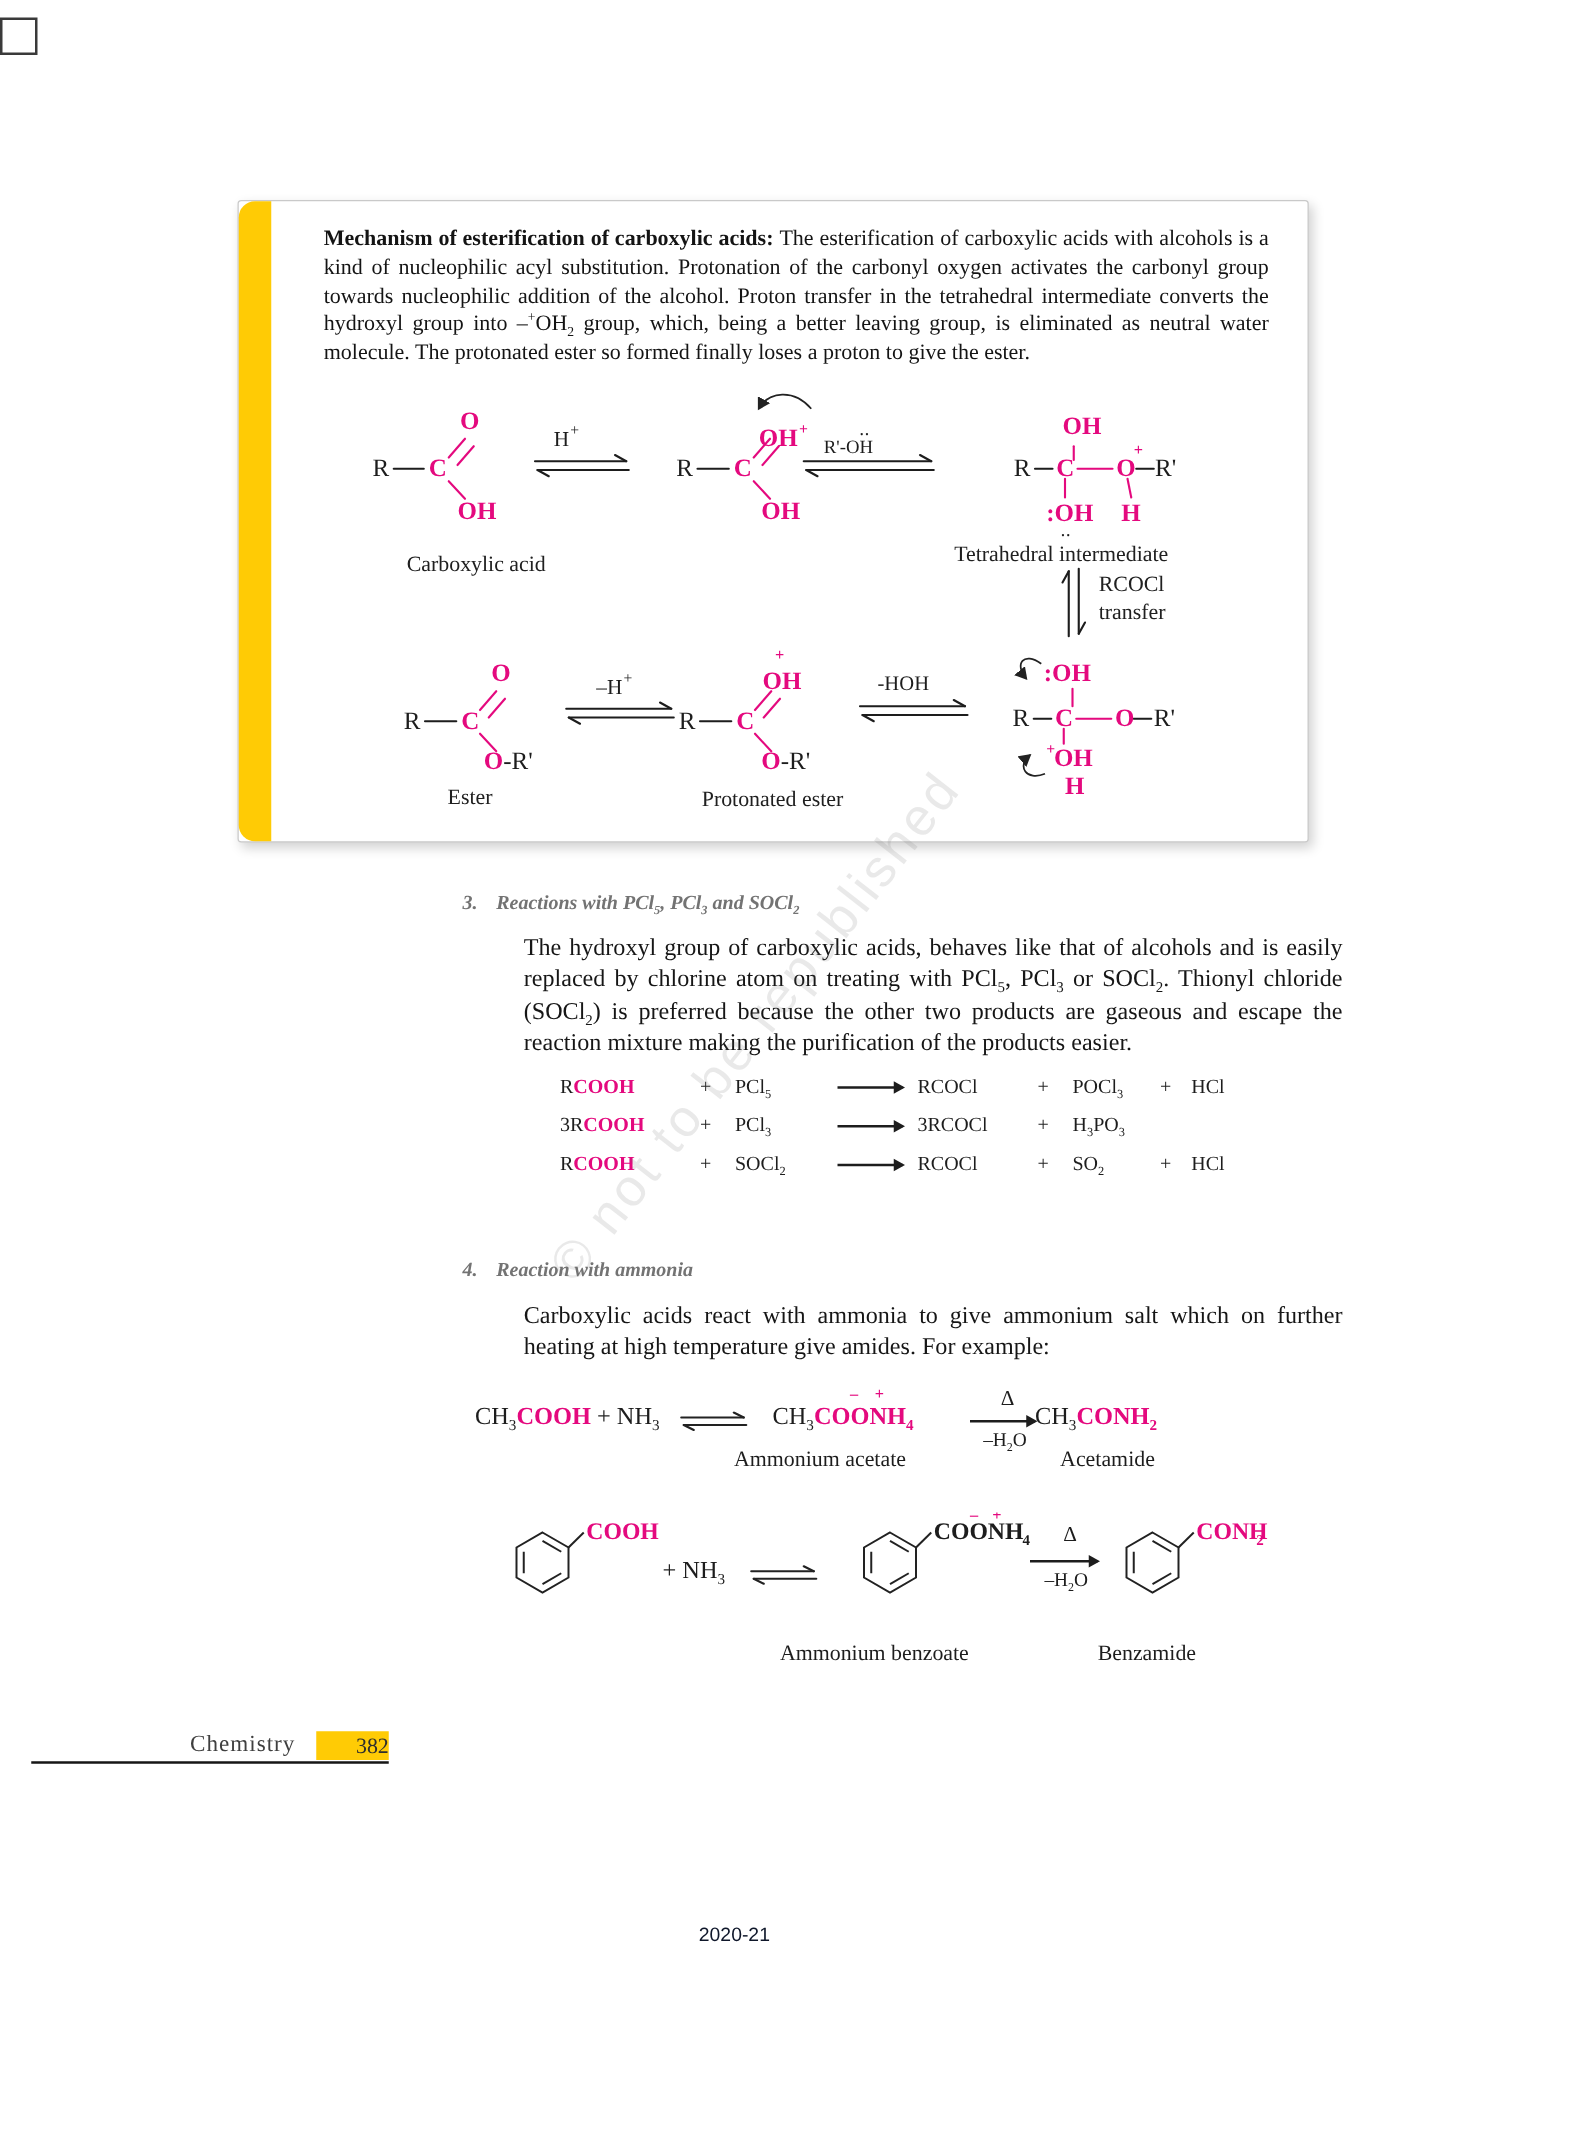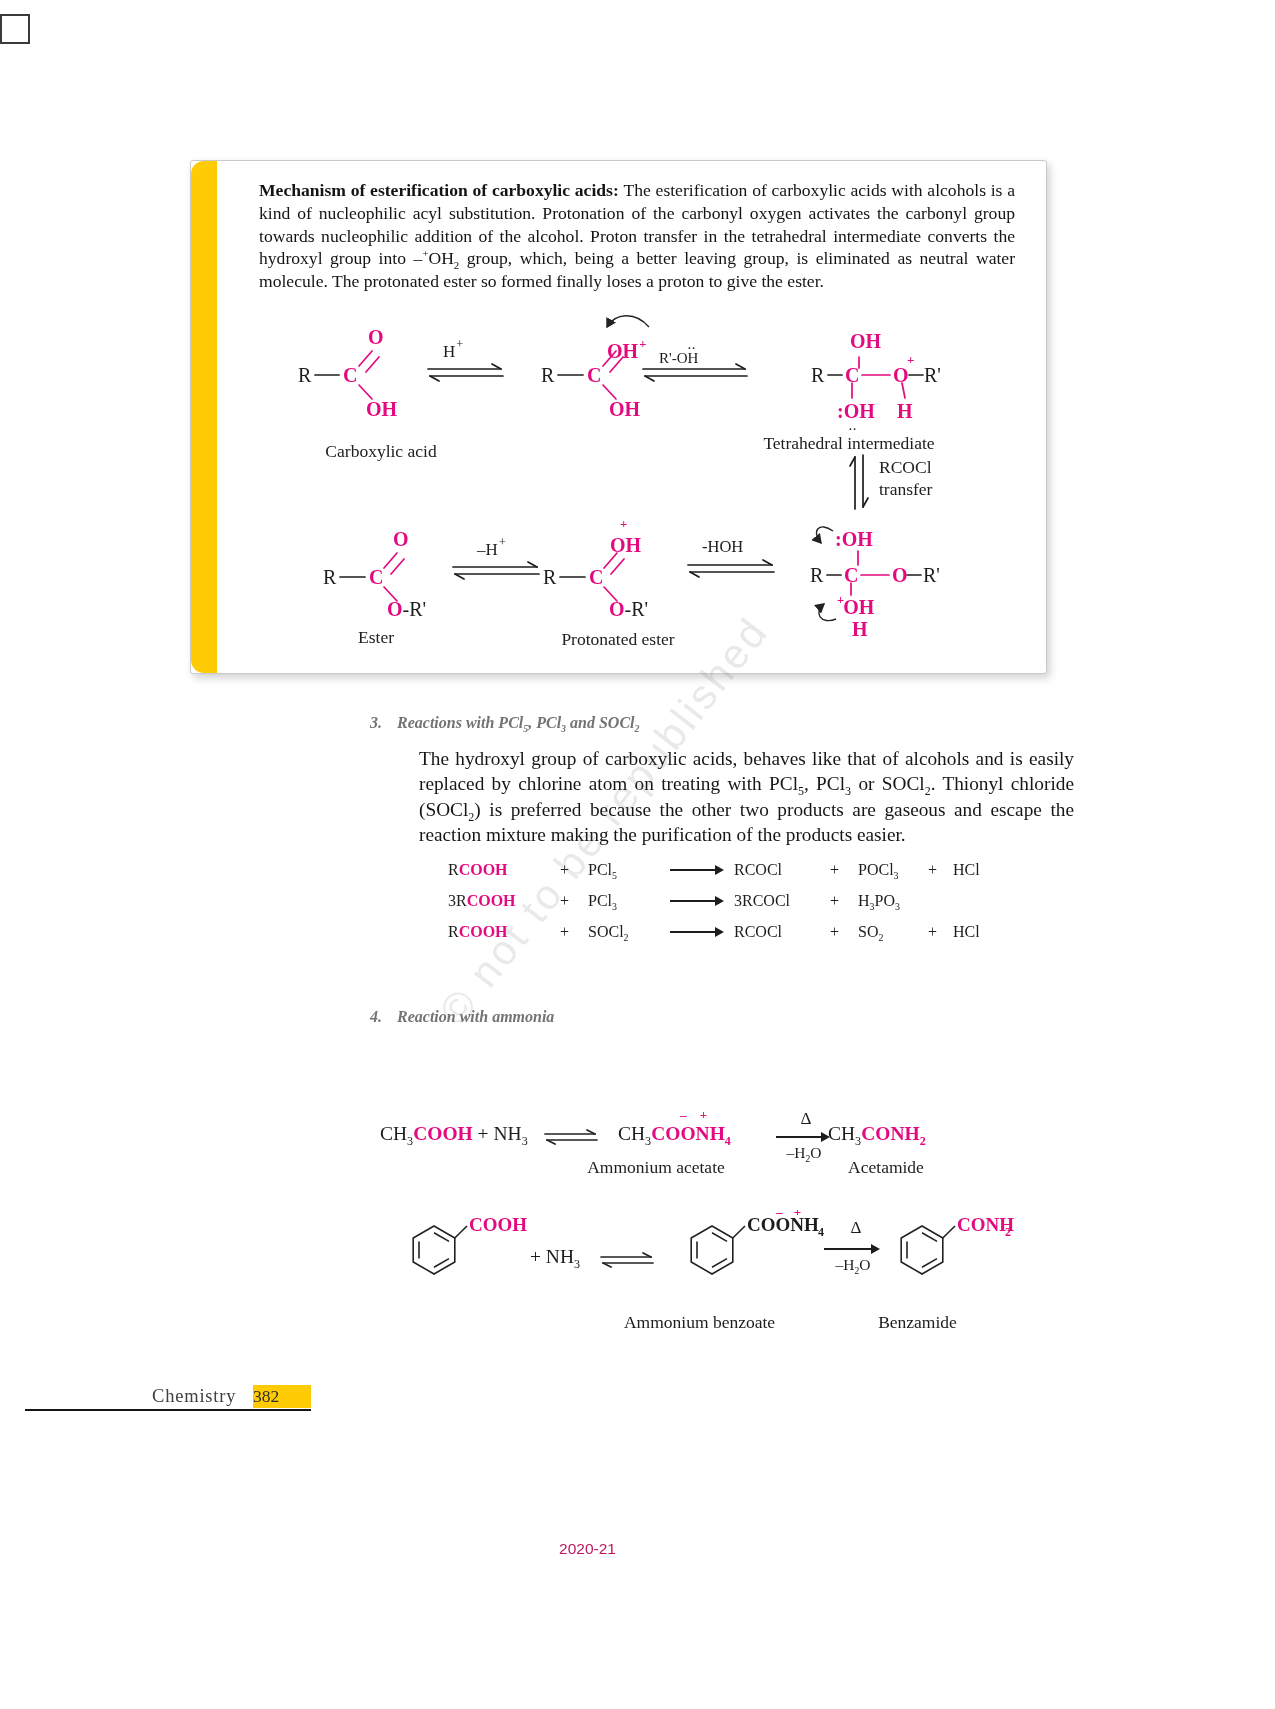--- a/index.html
+++ b/index.html
@@ -45,23 +45,23 @@
   .delta{position:absolute;text-align:center;font-size:17px;color:#1d1d1d;}
   .water{position:absolute;text-align:center;font-size:15.5px;color:#1d1d1d;}
   .bsvg{position:absolute;}
   .harpoon{position:absolute;}
   
   .watermark{position:absolute;left:430px;top:1005px;transform:rotate(-52deg);transform-origin:0 0;
              font-size:42px;letter-spacing:3px;color:rgba(110,110,110,0.15);white-space:nowrap;
              font-family:"Liberation Sans",sans-serif;pointer-events:none;}
   .fline{position:absolute;left:25px;top:1409px;width:286px;height:2px;background:#161616;}
   .fsubject{position:absolute;left:152px;top:1386px;font-size:18.5px;letter-spacing:0.8px;color:#3f3f3f;}
-  .fpage{position:absolute;left:253px;top:1385px;width:58px;height:23px;background:#ffcb05;text-align:left;
+  .fpage{position:absolute;left:253px;top:1385px;width:58px;height:23px;background:#ffcb05;text-align:right;
          font-size:17.5px;line-height:23px;color:#2e2e2e;}
-  .fyear{position:absolute;left:480px;top:1540px;width:215px;text-align:center;font-size:15.5px;color:#be185d;
+  .fyear{position:absolute;left:480px;top:1540px;width:215px;text-align:center;font-size:15.5px;color:#0f172a;
          font-family:"Liberation Sans",sans-serif;}
 </style>
 </head>
 <body>
 
 <div class="page">
 
   <div class="regmark"></div>
 
   <div class="mbox">
@@ -242,20 +242,21 @@
     <div class="eqcell"><span>RCOCl</span></div>
     <div class="eqcell plusc">+</div>
     <div class="eqcell"><span>SO</span><sub>2</sub></div>
     <div class="eqcell plusc">+</div>
     <div class="eqcell"><span>HCl</span></div>
   </div>
 
   <h3 class="h3" style="left:370px;top:992px">
     <span class="num">4.</span><span>Reaction with ammonia</span>
   </h3>
+  <p class="bodyp" style="left:403px;top:1024px;width:655px">Carboxylic acids react with ammonia to give ammonium salt which on further heating at high temperature give amides. For example:</p>
 
   <div class="arow">
     <span class="abs" style="left:0;top:20px"><span>CH</span><sub>3</sub><span class="pink">COOH</span><span> + NH</span><sub>3</sub></span>
     <svg class="harpoon" style="left:162px;top:26px" width="58" height="16" viewBox="0 0 58 16">
       <g stroke="#222" stroke-width="1.7" fill="none" stroke-linecap="round">
         <path d="M3 5 H53"></path>
           <path d="M53 5 L45 1"></path>
         <path d="M5 11 H55"></path>
           <path d="M5 11 L13 15"></path>
       </g>

